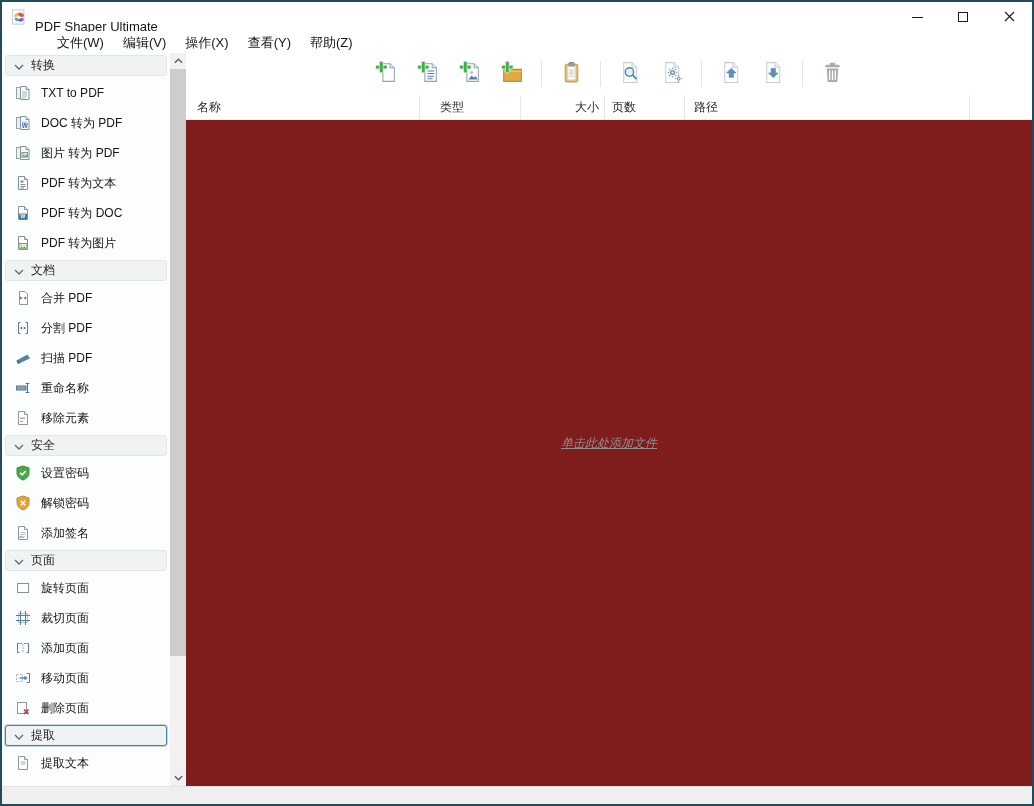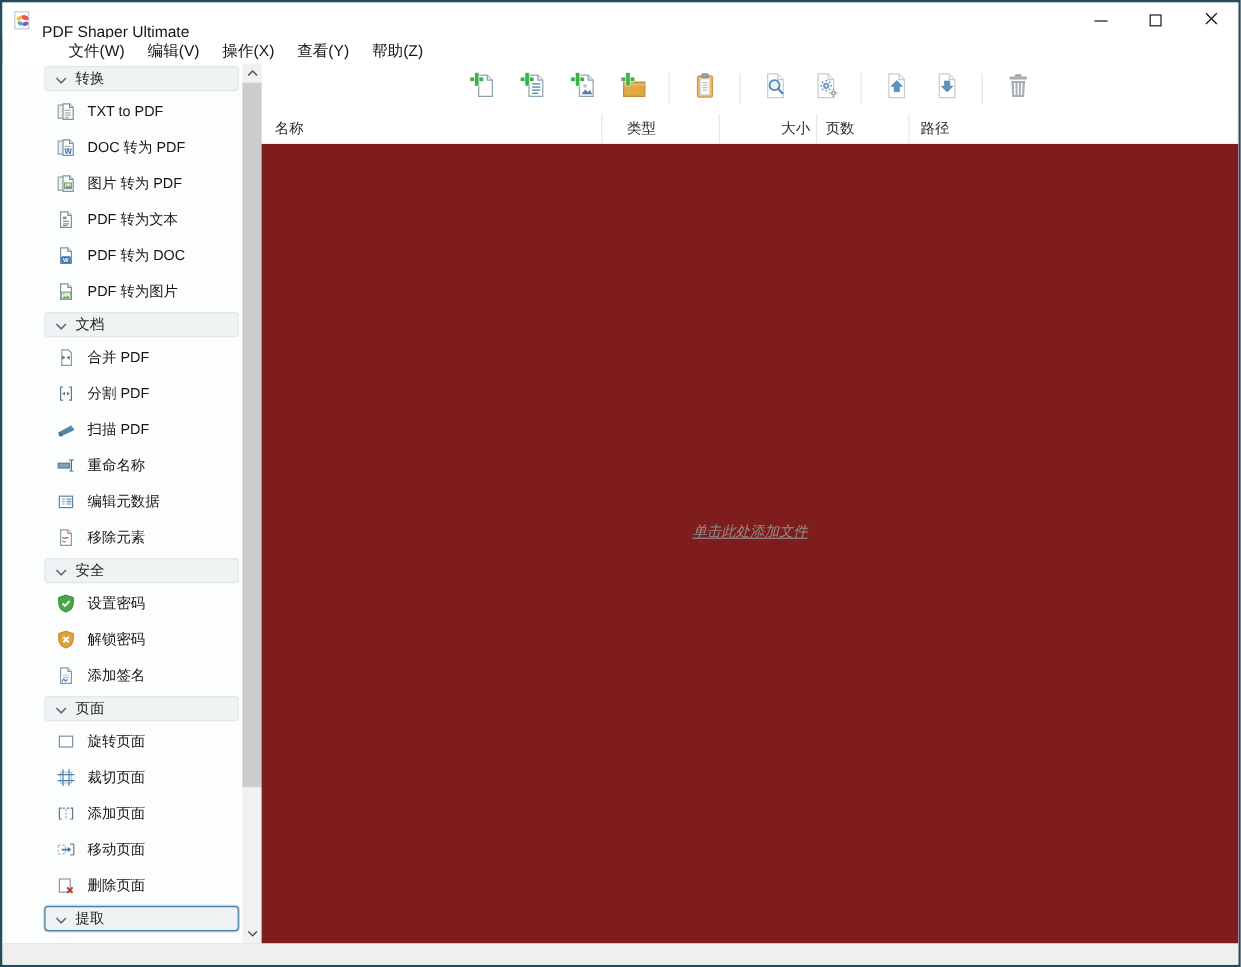--- a/index.html
+++ b/index.html
@@ -10,41 +10,41 @@
   .title-text{font-size:13px;color:#161616;margin-top:18px;}
   .win-controls{margin-left:auto;display:flex;height:100%;}
   .wc{width:46px;height:100%;display:flex;align-items:center;justify-content:center;cursor:default;}
   .min-glyph{display:block;width:11px;height:1px;background:#1a1a1a;}
   .max-glyph{display:block;width:10px;height:10px;border:1px solid #1a1a1a;box-sizing:border-box;}
   
   .menubar{height:21px;flex:0 0 auto;display:flex;align-items:center;padding-left:10px;background:#fff;font-size:13px;color:#161616;margin-left:40px;}
   .menu-item{padding:0 5px;margin-right:9px;}
   
   .content{flex:1;display:flex;min-height:0;}
-  .sidebar{width:168px;flex:0 0 auto;background:#fcfdfd;overflow:hidden;padding-top:0;padding-left:32px;}
+  .sidebar{width:168px;flex:0 0 auto;background:#fcfdfd;overflow:hidden;padding-top:0;}
   .side-header{height:21px;margin:2px 3px;box-sizing:border-box;background:#f0f3f4;border:1px solid #e2e6e8;border-radius:3px;
     display:flex;align-items:center;gap:7px;padding:0 8px;font-size:12px;color:#1d1d1d;}
   .side-header.focused{border-color:#4a7fa5;box-shadow:0 0 0 1px rgba(91,141,176,.35);}
   .side-item{height:30px;display:flex;align-items:center;gap:10px;padding-left:13px;font-size:12px;color:#161616;cursor:default;}
   .si{width:16px;height:16px;flex:0 0 auto;display:flex;}
   .si svg{width:16px;height:16px;}
   
   .vscroll{width:16px;flex:0 0 auto;background:#f1f1f1;position:relative;}
   .sb-btn{position:absolute;left:0;width:16px;height:16px;display:flex;align-items:center;justify-content:center;}
   .sb-btn.up{top:0;}.sb-btn.down{bottom:0;}
   .sb-thumb{position:absolute;left:0;top:16px;width:16px;height:587px;background:#cdcdcd;}
   
   .main{flex:1;min-width:0;display:flex;flex-direction:column;background:#fff;}
   .toolbar{height:42px;flex:0 0 auto;display:flex;align-items:center;justify-content:center;gap:16px;}
   .tb-btn{width:26px;height:26px;display:flex;align-items:center;justify-content:center;cursor:default;}
   .tb-btn svg{width:25px;height:25px;}
   .tb-sep{width:1px;height:26px;background:#e4e4e4;}
   .thead{height:24px;flex:0 0 auto;display:flex;align-items:stretch;font-size:12px;color:#2b2b2b;border-bottom:1px solid #ededed;}
   .th{display:flex;align-items:center;border-right:1px solid #e7e7e7;box-sizing:border-box;}
-  .th-name{width:296px;padding-left:11px;}
+  .th-name{width:234px;padding-left:11px;}
   .th-type{width:101px;padding-left:20px;}
   .th-size{width:84px;justify-content:flex-end;padding-right:5px;}
   .th-pages{width:80px;padding-left:7px;}
   .th-path{width:285px;padding-left:9px;}
   .th-fill{flex:1;border-right:none;}
   .list{flex:1;position:relative;background:#7f1d1d;font-style:italic;}
   .addlink{position:absolute;top:315px;left:50%;transform:translateX(-50%);font-size:12px;color:#8f8f8f;
     text-decoration:underline;cursor:pointer;white-space:nowrap;}
   
   .statusbar{height:17px;flex:0 0 auto;background:#efefef;border-top:1px solid #e3e3e3;font-size:11px;color:#555;}
@@ -206,30 +206,20 @@
         <span>扫描 PDF</span>
       </div>
       <div class="side-item">
         <span class="si">
             <svg viewBox="0 0 16 16">
               <rect x="1.5" y="6" width="9.5" height="4" fill="#7fa3bd" stroke="#5a7f99"></rect>
               <path d="M12.5 3.5v9M10.7 3.5h3.6M10.7 12.5h3.6" stroke="#55707f" fill="none"></path>
             </svg>
           </span>
         <span>重命名称</span>
-      </div>
-      <div class="side-item">
-        <span class="si">
-            <svg viewBox="0 0 16 16">
-              <rect x="2.5" y="3.5" width="11" height="9.5" fill="#fff" stroke="#5b87a5"></rect>
-              <path d="M4.5 6h2.5M4.5 8h2.5M4.5 10h2.5" stroke="#8fa5b5"></path>
-              <path d="M8.5 6h4M8.5 8h4M8.5 10h4" stroke="#5b87a5"></path>
-            </svg>
-          </span>
-        <span>编辑元数据</span>
       </div>
       <div class="side-item">
         <span class="si">
             <svg viewBox="0 0 16 16" fill="none">
               <path d="M3.5 1.5h6l3 3v10h-9z" fill="#fff" stroke="#8a9aa5"></path>
               <path d="M9.5 1.5v3h3" fill="#eef2f5" stroke="#8a9aa5"></path>
               <path d="M5 8.5c.8-1.4 1.6 1 2.4-.2s1.6.6 2.6-.4" stroke="#c0504d"></path>
               <path d="M5 11.5c.8-1 1.8.8 3-.2" stroke="#6fa06f"></path>
             </svg>
           </span>

